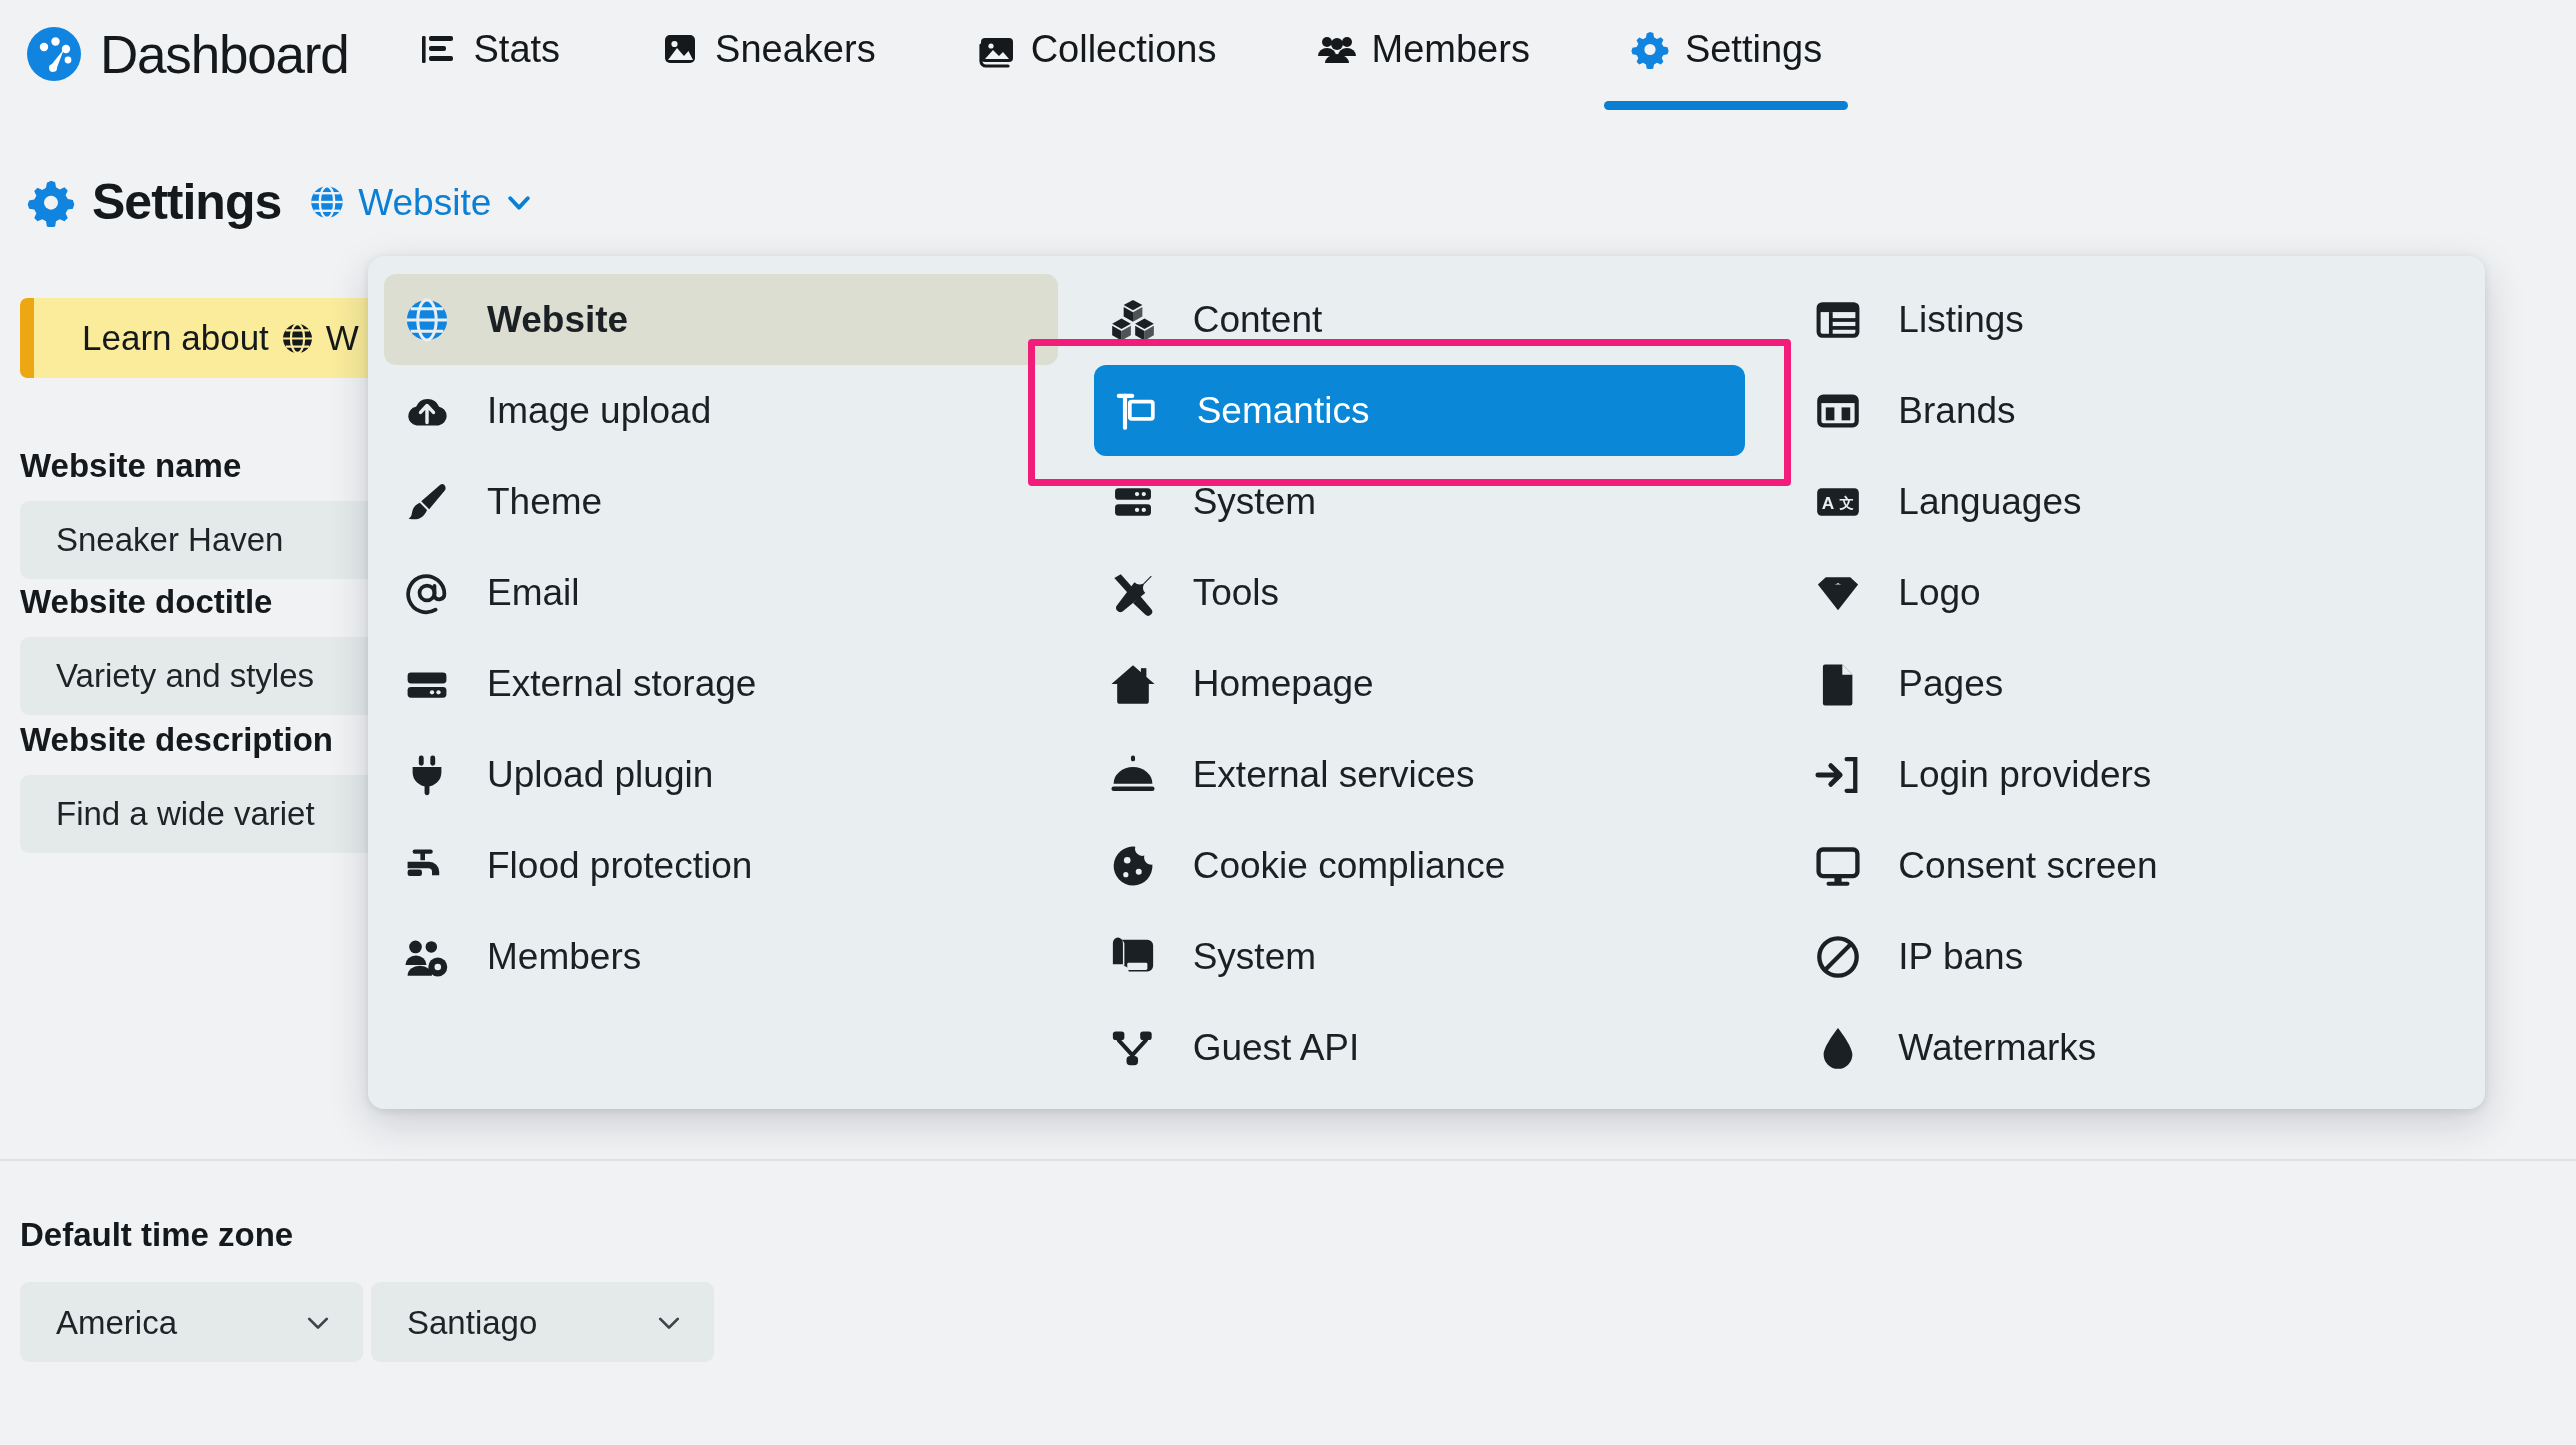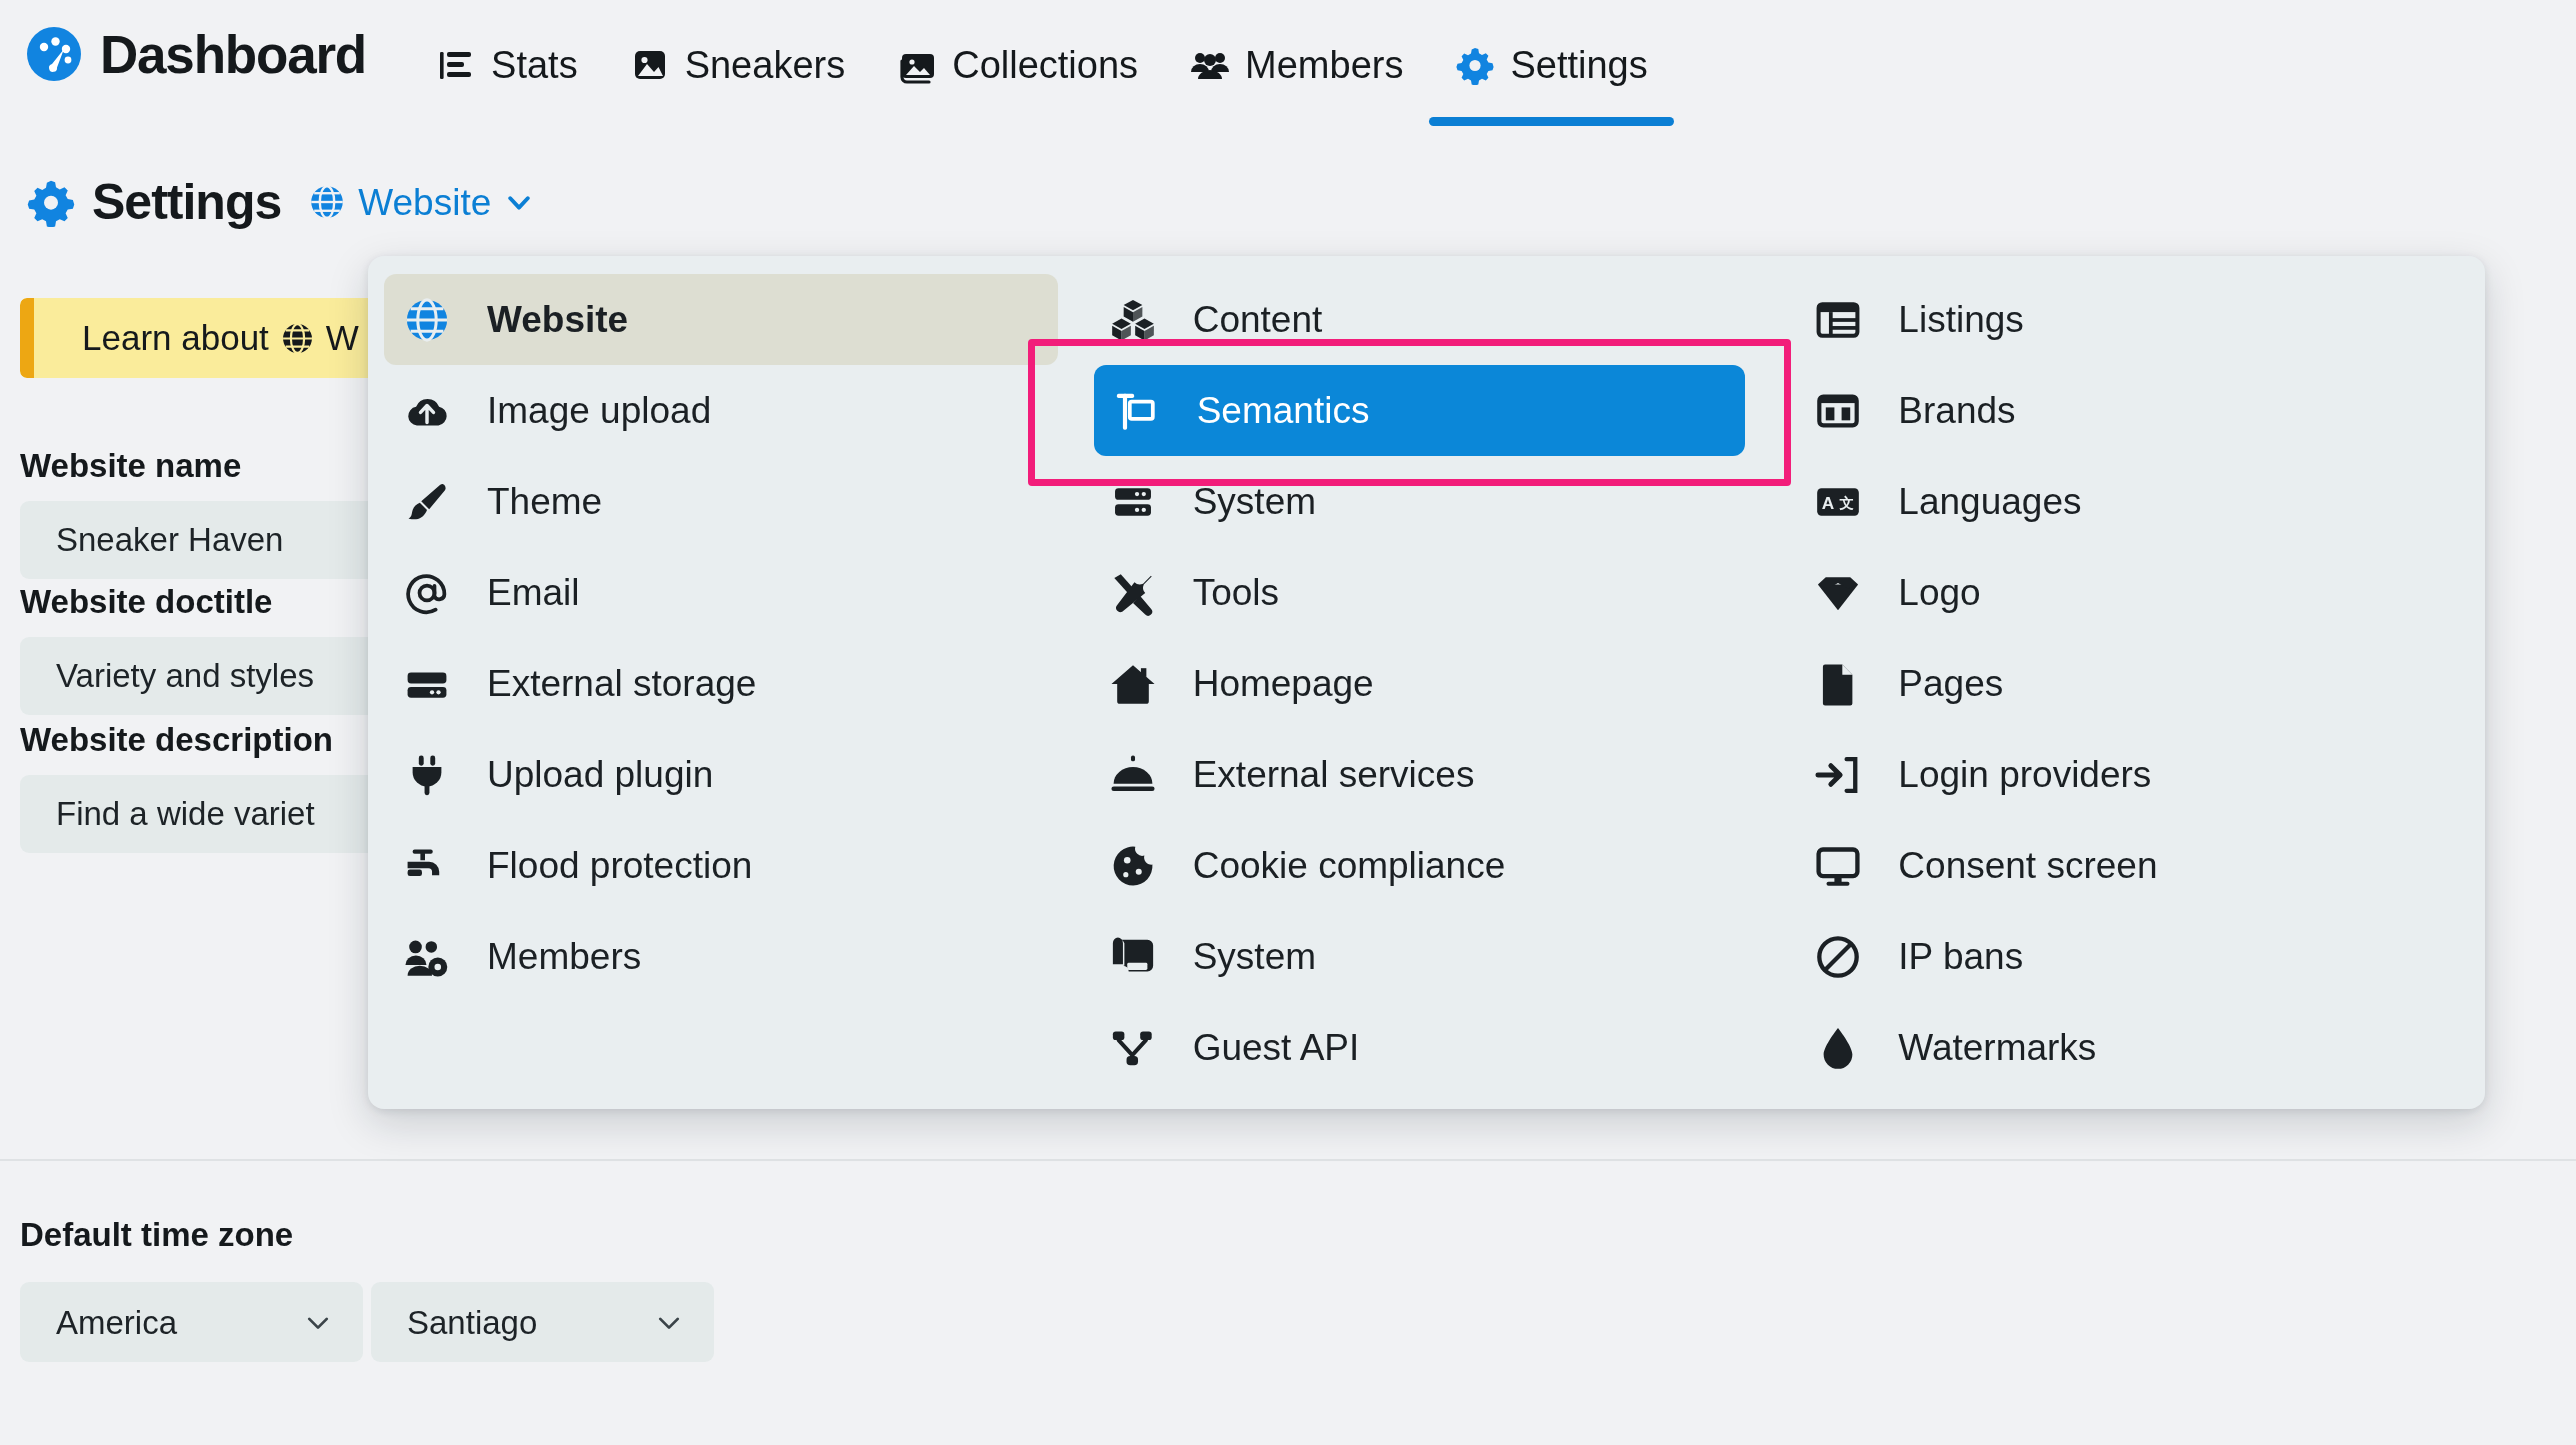--- a/index.html
+++ b/index.html
@@ -20,24 +20,24 @@
   }
   .brand {
     display: flex; align-items: center; gap: 18px;
     margin-left: 26px; margin-top: 26px;
   }
   .brand-logo {
     width: 56px; height: 56px; flex: 0 0 56px;
     display: block;
   }
   .brand-title {
-    font-size: 53px; font-weight: 700; color: #15191c;
+    font-size: 53px; font-weight: 400; color: #15191c;
     letter-spacing: -1.2px; line-height: 1;
   }
-  .navlinks { display: flex; align-items: flex-start; margin-left: 44px; margin-top: 36px; }
+  .navlinks { display: flex; align-items: flex-start; margin-left: 44px; margin-top: 20px; gap: 48px; }
   .navitem {
     position: relative;
     display: flex; align-items: center; gap: 15px;
     padding: 0 26px; height: 58px;
     cursor: pointer;
   }
   .navitem .nav-ico { width: 40px; height: 40px; display: block; flex: 0 0 40px; }
   .navitem .nav-label {
     font-size: 38px; color: #15191c; font-weight: 400; line-height: 1; white-space: nowrap;
   }

